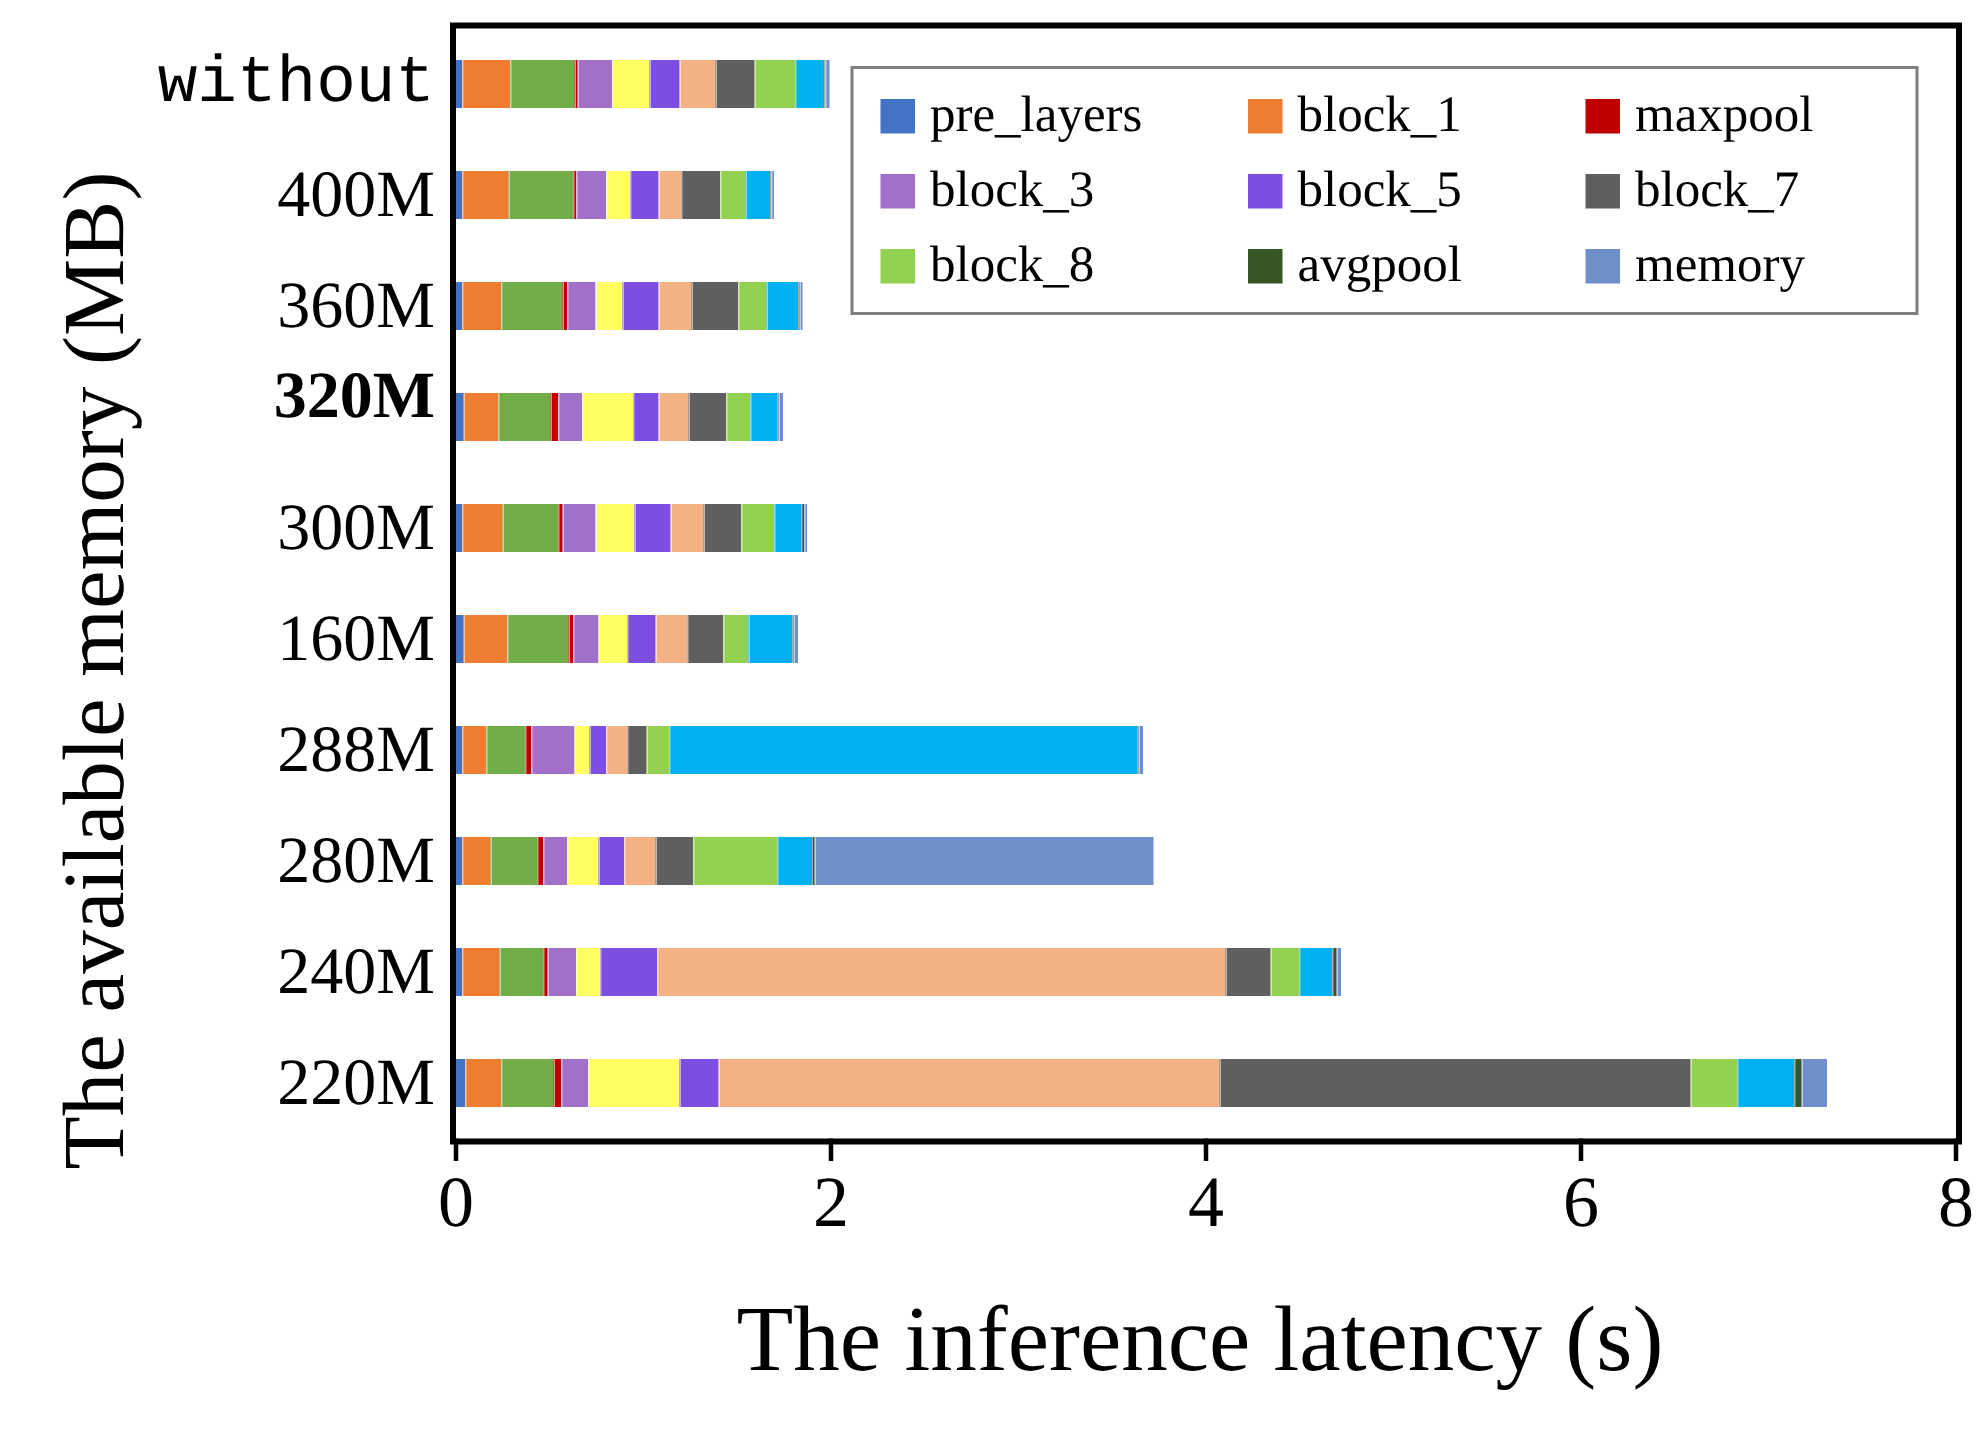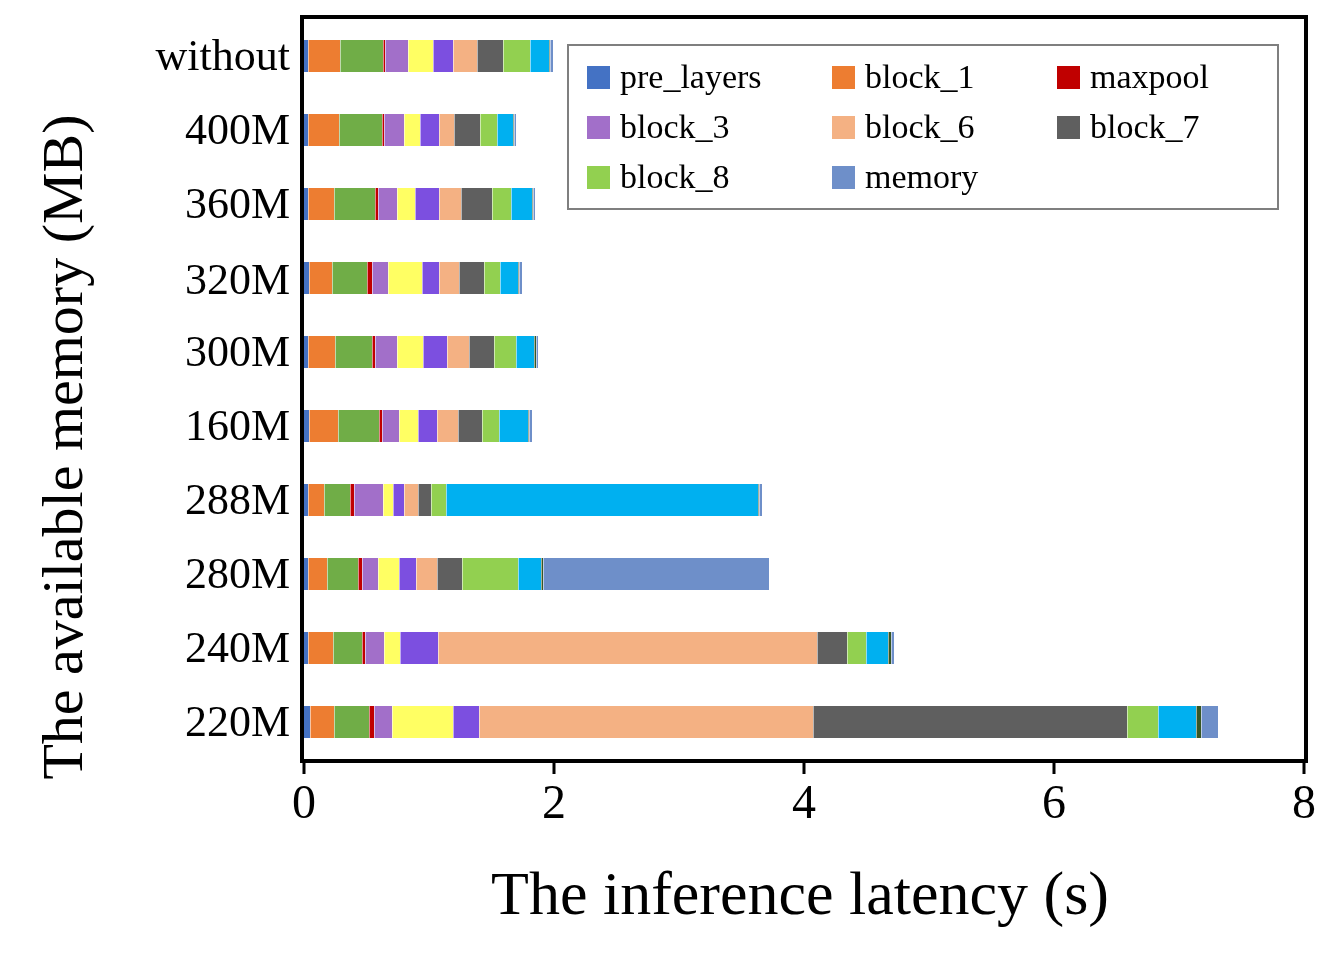--- a/index.html
+++ b/index.html
@@ -250,24 +250,24 @@
         <div class="seg" style="width: 333.8px; background: rgb(244, 177, 131);"></div>
         <div class="seg" style="width: 313.8px; background: rgb(95, 95, 95);"></div>
         <div class="seg" style="width: 31.3px; background: rgb(146, 208, 80);"></div>
         <div class="seg" style="width: 37.5px; background: rgb(0, 176, 240);"></div>
         <div class="seg" style="width: 5px; background: rgb(55, 86, 35);"></div>
         <div class="seg" style="width: 17.5px; background: rgb(110, 143, 201);"></div>
       </div>
     </div>
 
   <div id="ylabels">
-      <div class="y-label" style="top: 56px;">without</div>
+      <div class="y-label" style="top: 56px; font-family: Liberation Mono, monospace;">without</div>
       <div class="y-label" style="top: 130px;">400M</div>
       <div class="y-label" style="top: 204px;">360M</div>
-      <div class="y-label" style="top: 280px;">320M</div>
+      <div class="y-label" style="top: 264px; font-weight: bold;">320M</div>
       <div class="y-label" style="top: 352px;">300M</div>
       <div class="y-label" style="top: 426px;">160M</div>
       <div class="y-label" style="top: 500px;">288M</div>
       <div class="y-label" style="top: 574px;">280M</div>
       <div class="y-label" style="top: 648px;">240M</div>
       <div class="y-label" style="top: 722px;">220M</div>
     </div>
   <div id="xticks">
       <div class="x-tick-mark" style="left: 304px;"></div>
       <div class="x-tick-label" style="left: 304px;">0</div>
@@ -294,30 +294,34 @@
       </div>
       <div class="legend-item">
         <span class="legend-swatch" style="background: rgb(192, 0, 0);"></span>
         <span>maxpool</span>
       </div>
       <div class="legend-item">
         <span class="legend-swatch" style="background: rgb(162, 111, 201);"></span>
         <span>block_3</span>
       </div>
       <div class="legend-item">
-        <span class="legend-swatch" style="background: rgb(244, 177, 131);"></span>
-        <span>block_6</span>
+        <span class="legend-swatch" style="background: rgb(124, 79, 224);"></span>
+        <span>block_5</span>
       </div>
       <div class="legend-item">
         <span class="legend-swatch" style="background: rgb(95, 95, 95);"></span>
         <span>block_7</span>
       </div>
       <div class="legend-item">
         <span class="legend-swatch" style="background: rgb(146, 208, 80);"></span>
         <span>block_8</span>
       </div>
       <div class="legend-item">
+        <span class="legend-swatch" style="background: rgb(55, 86, 35);"></span>
+        <span>avgpool</span>
+      </div>
+      <div class="legend-item">
         <span class="legend-swatch" style="background: rgb(110, 143, 201);"></span>
         <span>memory</span>
       </div>
     </div>
 
 </div>
 
 </body></html>

